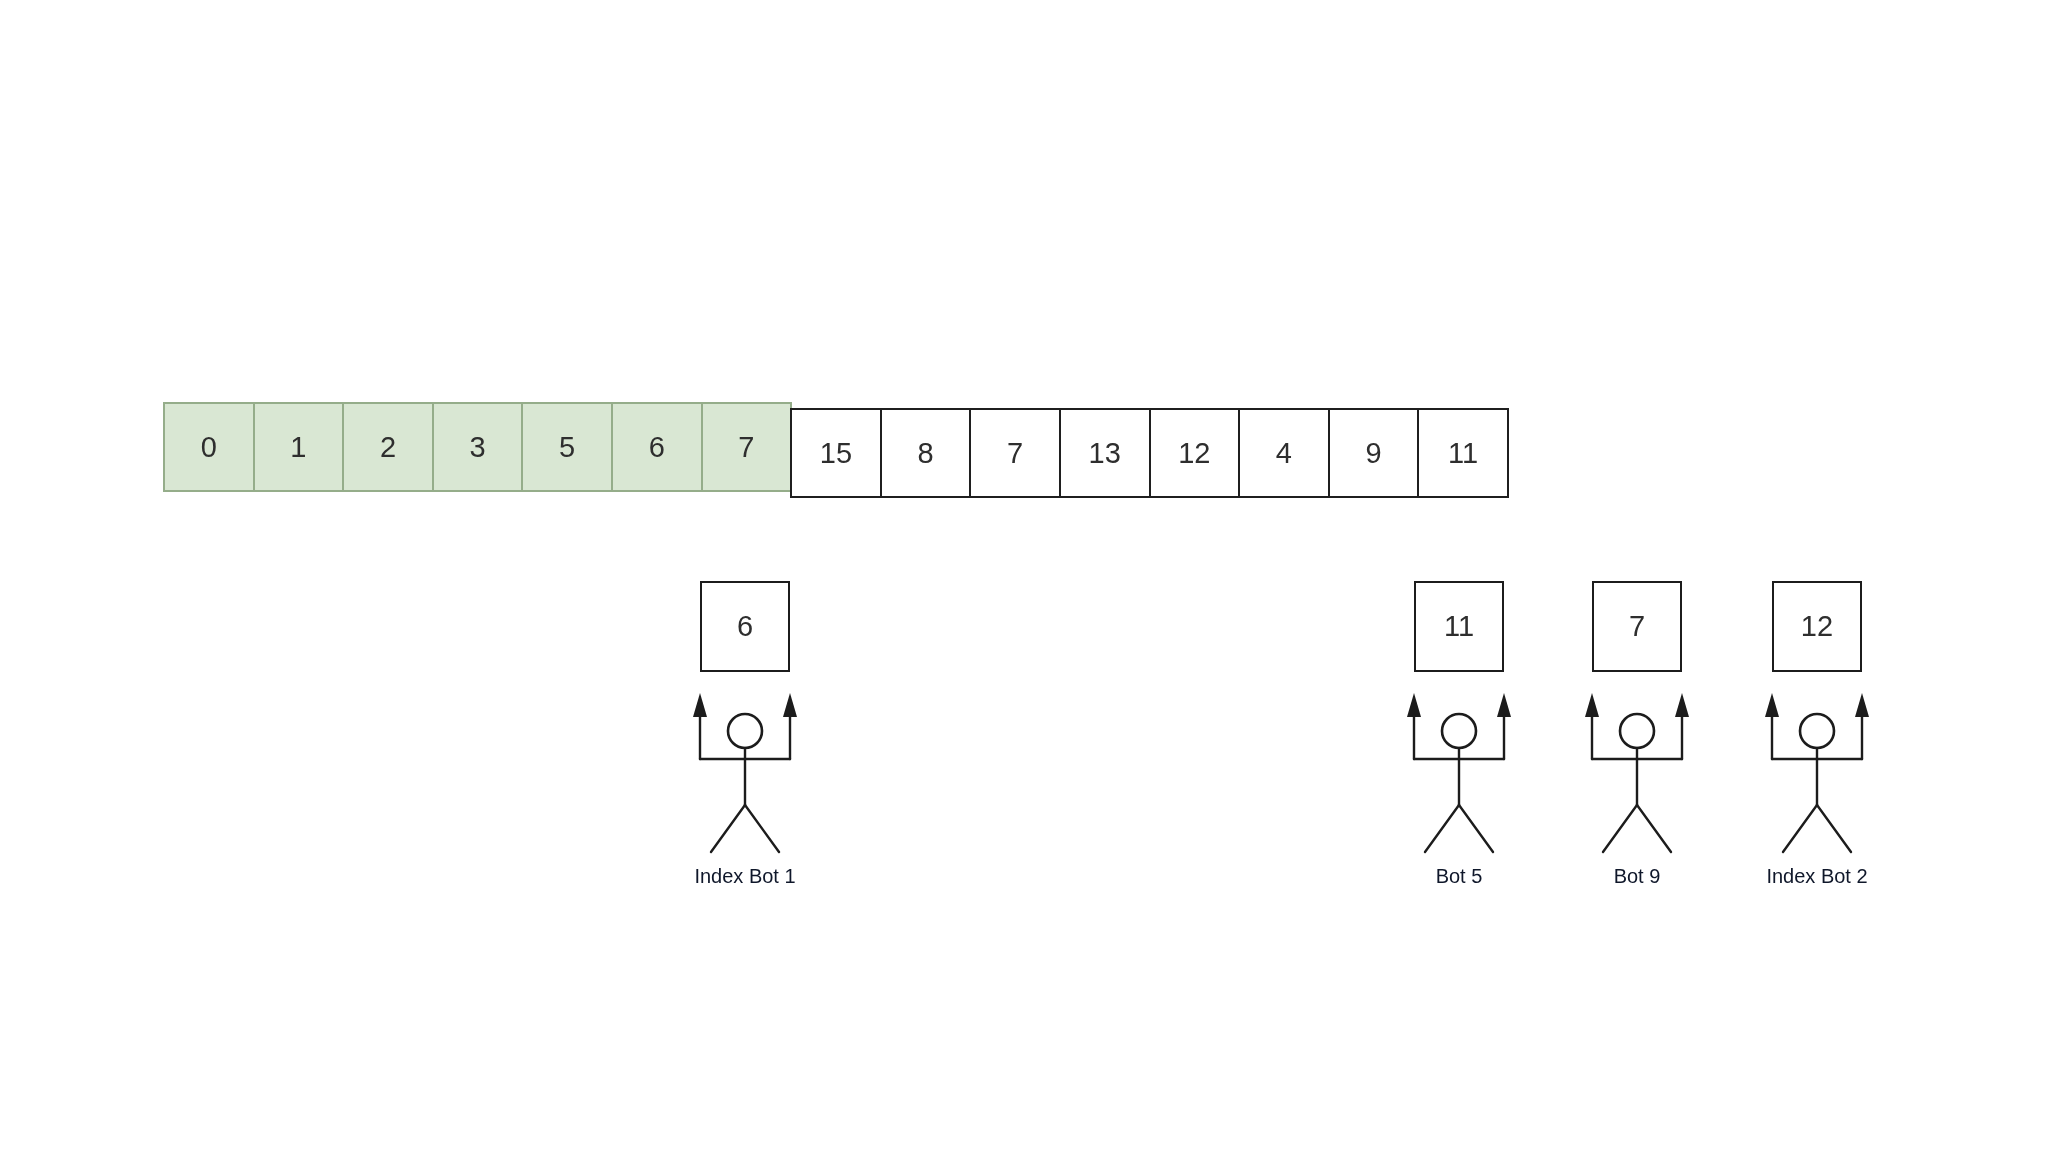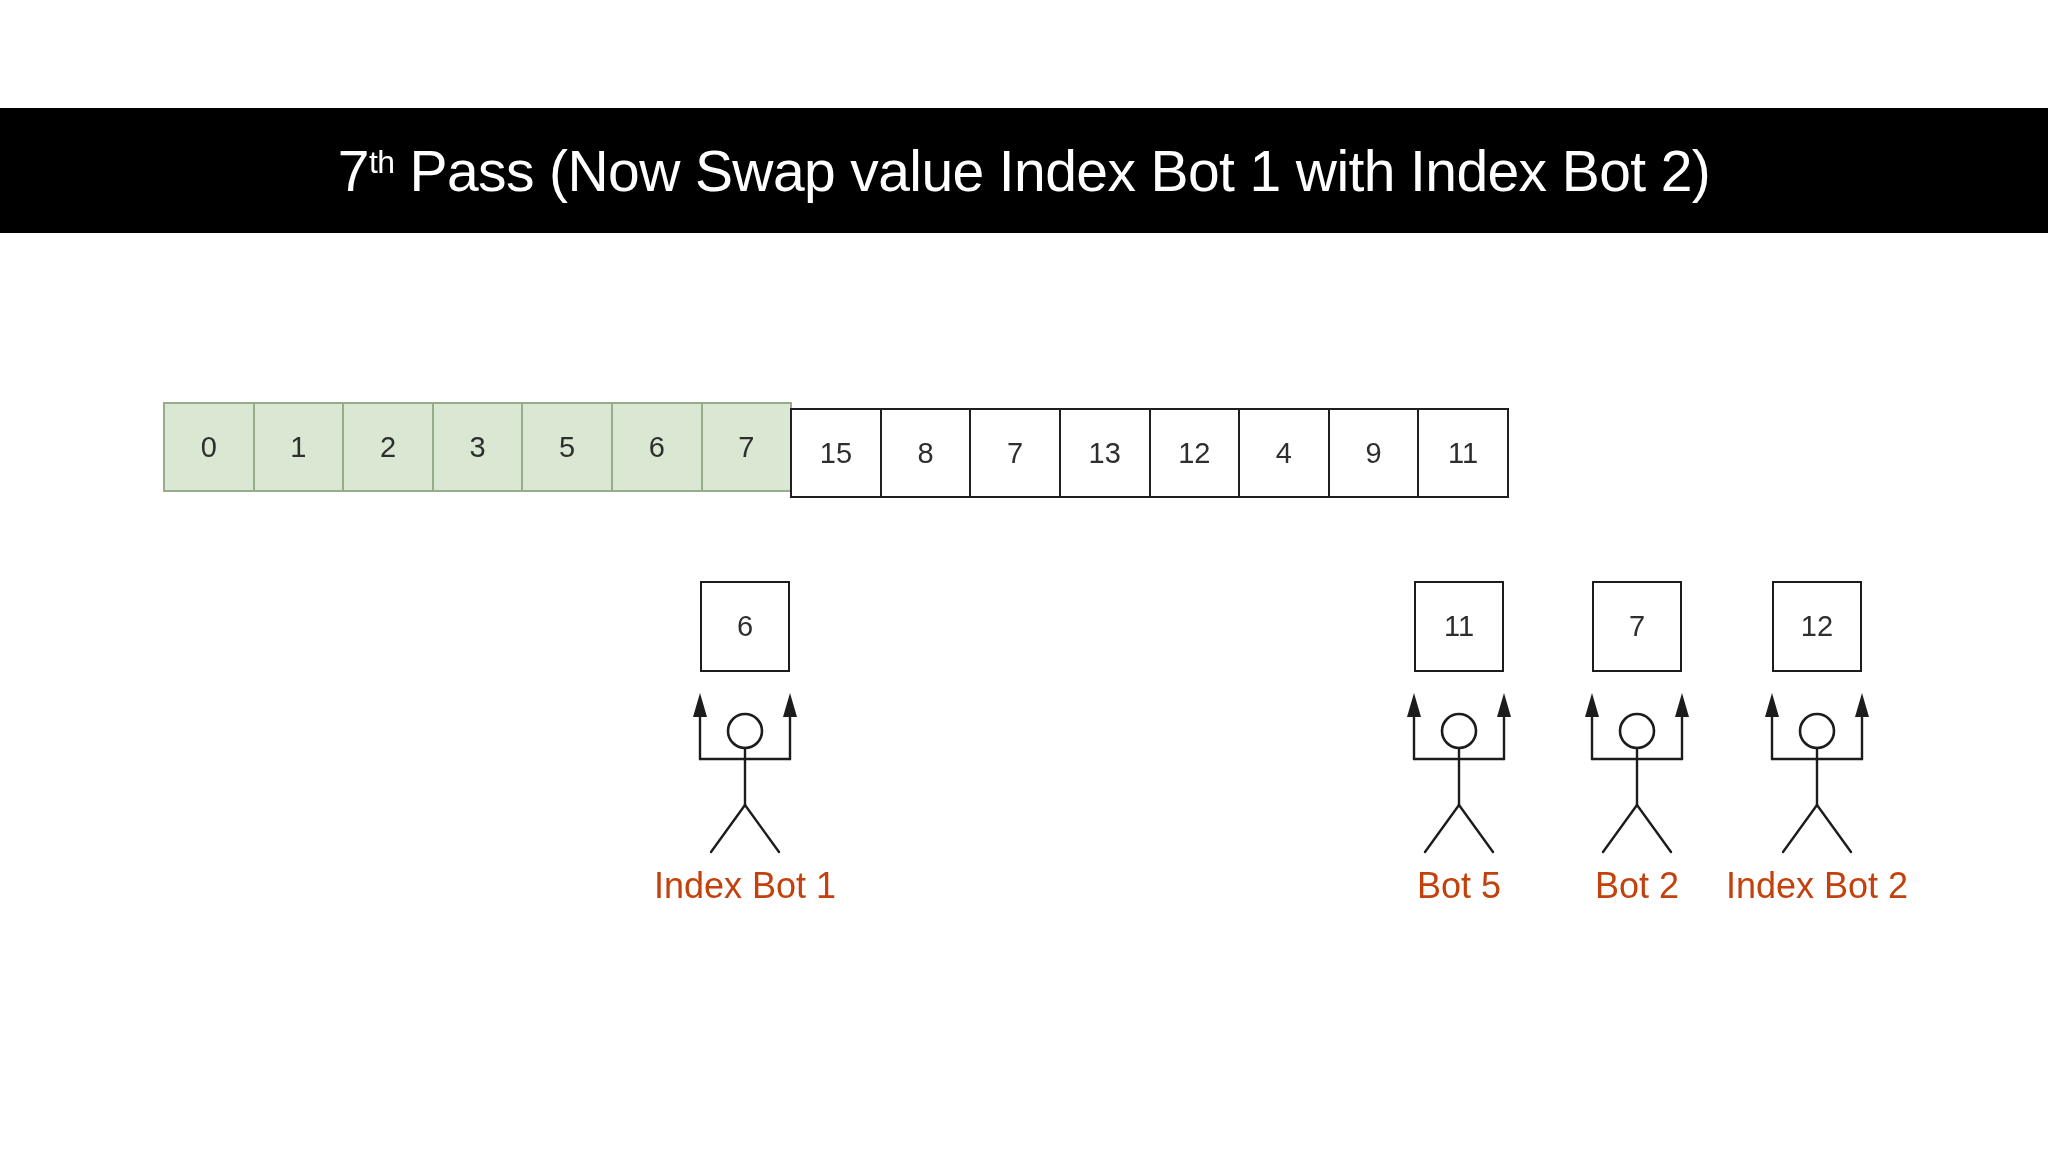--- a/index.html
+++ b/index.html
@@ -40,30 +40,27 @@
   .value-box{
     width:90px;height:91px;box-sizing:border-box;
     border:2.5px solid #1c1c1c;background:#ffffff;
     display:flex;align-items:center;justify-content:center;
     font-size:29px;color:#2e2e2e;
   }
   .figure{margin-top:16px;width:110px;height:175px;display:block;}
   .figure line{stroke:#1c1c1c;stroke-width:2.4;stroke-linecap:round;}
   .figure circle{stroke:#1c1c1c;stroke-width:2.6;fill:#ffffff;}
   .figure polygon{fill:#1c1c1c;}
-  .bot-label{margin-top:2px;font-size:36px;color:#c2410c;white-space:nowrap;}
+  .bot-label{margin-top:2px;font-size:20px;color:#0f172a;white-space:nowrap;}
 </style>
 </head>
 <body>
 
 <div class="stage">
 
-  <div class="title-bar">
-    <div class="title"><span>7</span><sup>th</sup><span> Pass (Now Swap value Index Bot 1 with Index Bot 2)</span></div>
-  </div>
 
   <div class="array-row" id="array-row">
       <div class="cell sorted">
     <span class="cell-value">0</span>
   </div>
       <div class="cell sorted">
     <span class="cell-value">1</span>
   </div>
       <div class="cell sorted">
     <span class="cell-value">2</span>
@@ -149,21 +146,21 @@
       <polygon points="-7,29 7,29 0,5"></polygon>
       <line x1="0" y1="27" x2="0" y2="71"></line>
       <polygon points="83,29 97,29 90,5"></polygon>
       <line x1="90" y1="27" x2="90" y2="71"></line>
       <line x1="0" y1="71" x2="90" y2="71"></line>
       <circle cx="45" cy="43" r="17"></circle>
       <line x1="45" y1="60" x2="45" y2="117"></line>
       <line x1="45" y1="117" x2="11" y2="164"></line>
       <line x1="45" y1="117" x2="79" y2="164"></line>
     </svg>
-    <div class="bot-label">Bot 2</div>
+    <div class="bot-label">Bot 9</div>
   </div>
       <div class="bot-group" style="left: 1717px;">
     <div class="value-box">
       <span class="box-value">12</span>
     </div>
     <svg class="figure" viewBox="-10 0 110 175" xmlns="http://www.w3.org/2000/svg">
       <polygon points="-7,29 7,29 0,5"></polygon>
       <line x1="0" y1="27" x2="0" y2="71"></line>
       <polygon points="83,29 97,29 90,5"></polygon>
       <line x1="90" y1="27" x2="90" y2="71"></line>

